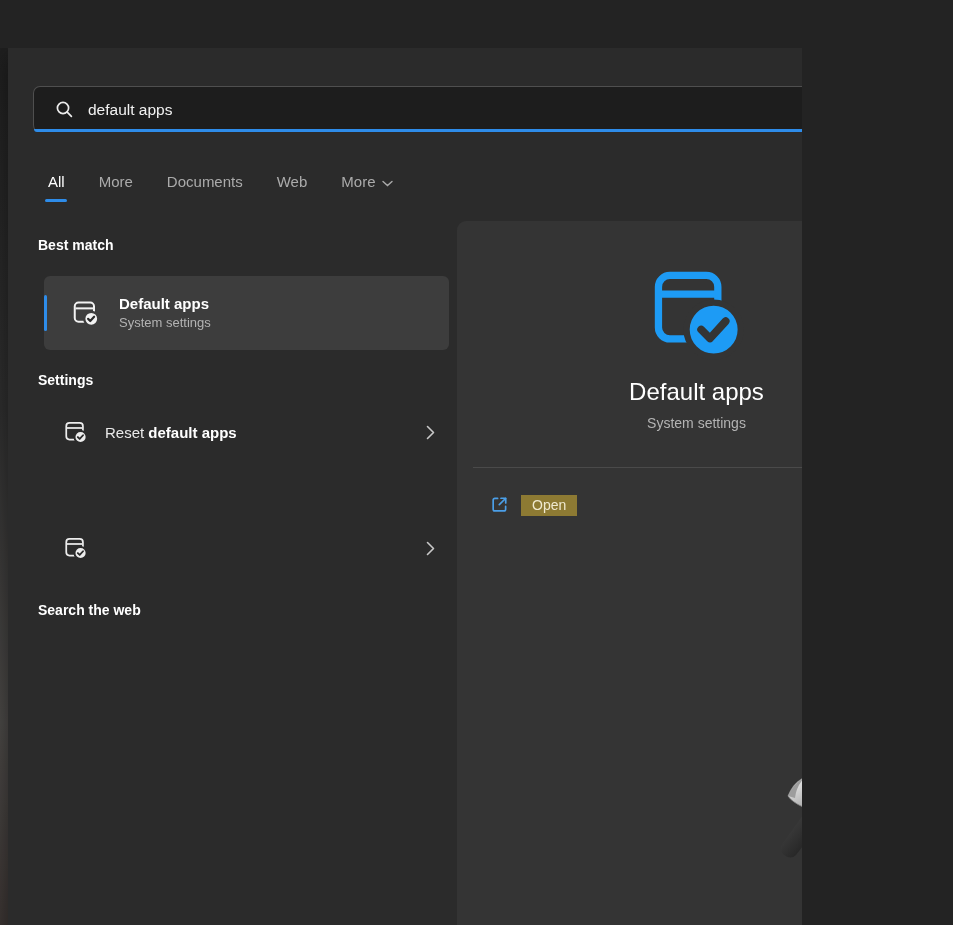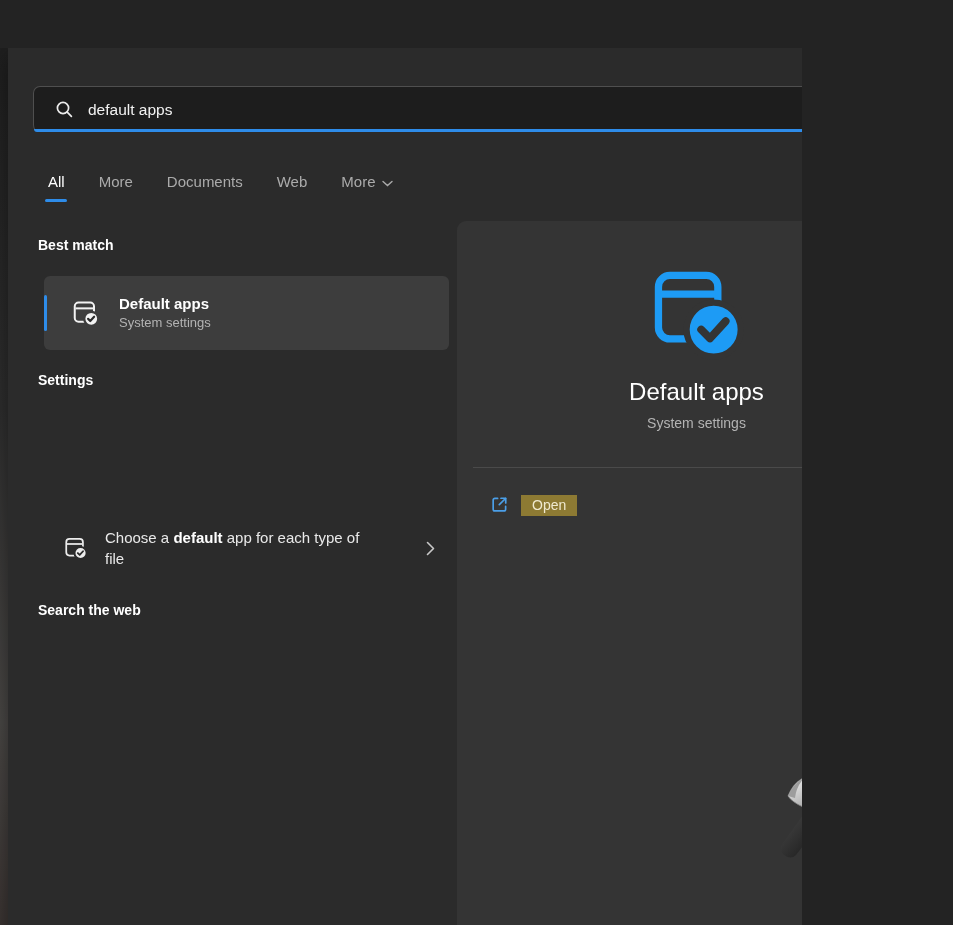--- a/index.html
+++ b/index.html
@@ -139,32 +139,47 @@
           </svg>
       </span>
       <span>
         <div class="bm-title">Default apps</div>
         <div class="bm-sub">System settings</div>
       </span>
     </div>
 
     <div class="heading" style="top:324px;">Settings</div>
 
+    <div class="row" style="top:358px;height:52px;">
+      <span class="ic">
+        <svg width="26" height="26" viewBox="0 0 24 24">
+            <rect x="3" y="3.6" width="15.4" height="15.4" rx="3" fill="none" stroke="#ededed" stroke-width="1.6"></rect>
+            <line x1="3.6" y1="8.3" x2="17.8" y2="8.3" stroke="#ededed" stroke-width="1.6"></line>
+            <circle cx="16.2" cy="16.6" r="5.6" fill="#ededed" stroke="#2b2b2b" stroke-width="1.8"></circle>
+            <path d="M13.7 16.7 l1.7 1.7 l3.1 -3.4" fill="none" stroke="#2b2b2b" stroke-width="1.7" stroke-linecap="round" stroke-linejoin="round"></path>
+          </svg>
+      </span>
+      <span class="txt"><span>Reset </span><span class="b">default apps</span><span></span></span>
+      <span class="chevr">
+          <svg width="9" height="15" viewBox="0 0 9 15">
+            <polyline points="1.5,1.5 7.5,7.5 1.5,13.5" fill="none" stroke="#c8c8c8" stroke-width="1.6" stroke-linecap="round" stroke-linejoin="round"></polyline>
+          </svg>
+        </span>
+    </div>
 
 
     <div class="row" style="top:462px;height:76px;">
       <span class="ic">
         <svg width="26" height="26" viewBox="0 0 24 24">
             <rect x="3" y="3.6" width="15.4" height="15.4" rx="3" fill="none" stroke="#ededed" stroke-width="1.6"></rect>
             <line x1="3.6" y1="8.3" x2="17.8" y2="8.3" stroke="#ededed" stroke-width="1.6"></line>
             <circle cx="16.2" cy="16.6" r="5.6" fill="#ededed" stroke="#2b2b2b" stroke-width="1.8"></circle>
             <path d="M13.7 16.7 l1.7 1.7 l3.1 -3.4" fill="none" stroke="#2b2b2b" stroke-width="1.7" stroke-linecap="round" stroke-linejoin="round"></path>
           </svg>
       </span>
-      <span class="txt" style="max-width:262px;"><span>Choose a </span><span class="b">default</span><span> app for each type of file</span></span>
       <span class="chevr">
           <svg width="9" height="15" viewBox="0 0 9 15">
             <polyline points="1.5,1.5 7.5,7.5 1.5,13.5" fill="none" stroke="#c8c8c8" stroke-width="1.6" stroke-linecap="round" stroke-linejoin="round"></polyline>
           </svg>
         </span>
     </div>
 
     <div class="heading" style="top:554px;">Search the web</div>
 
 

